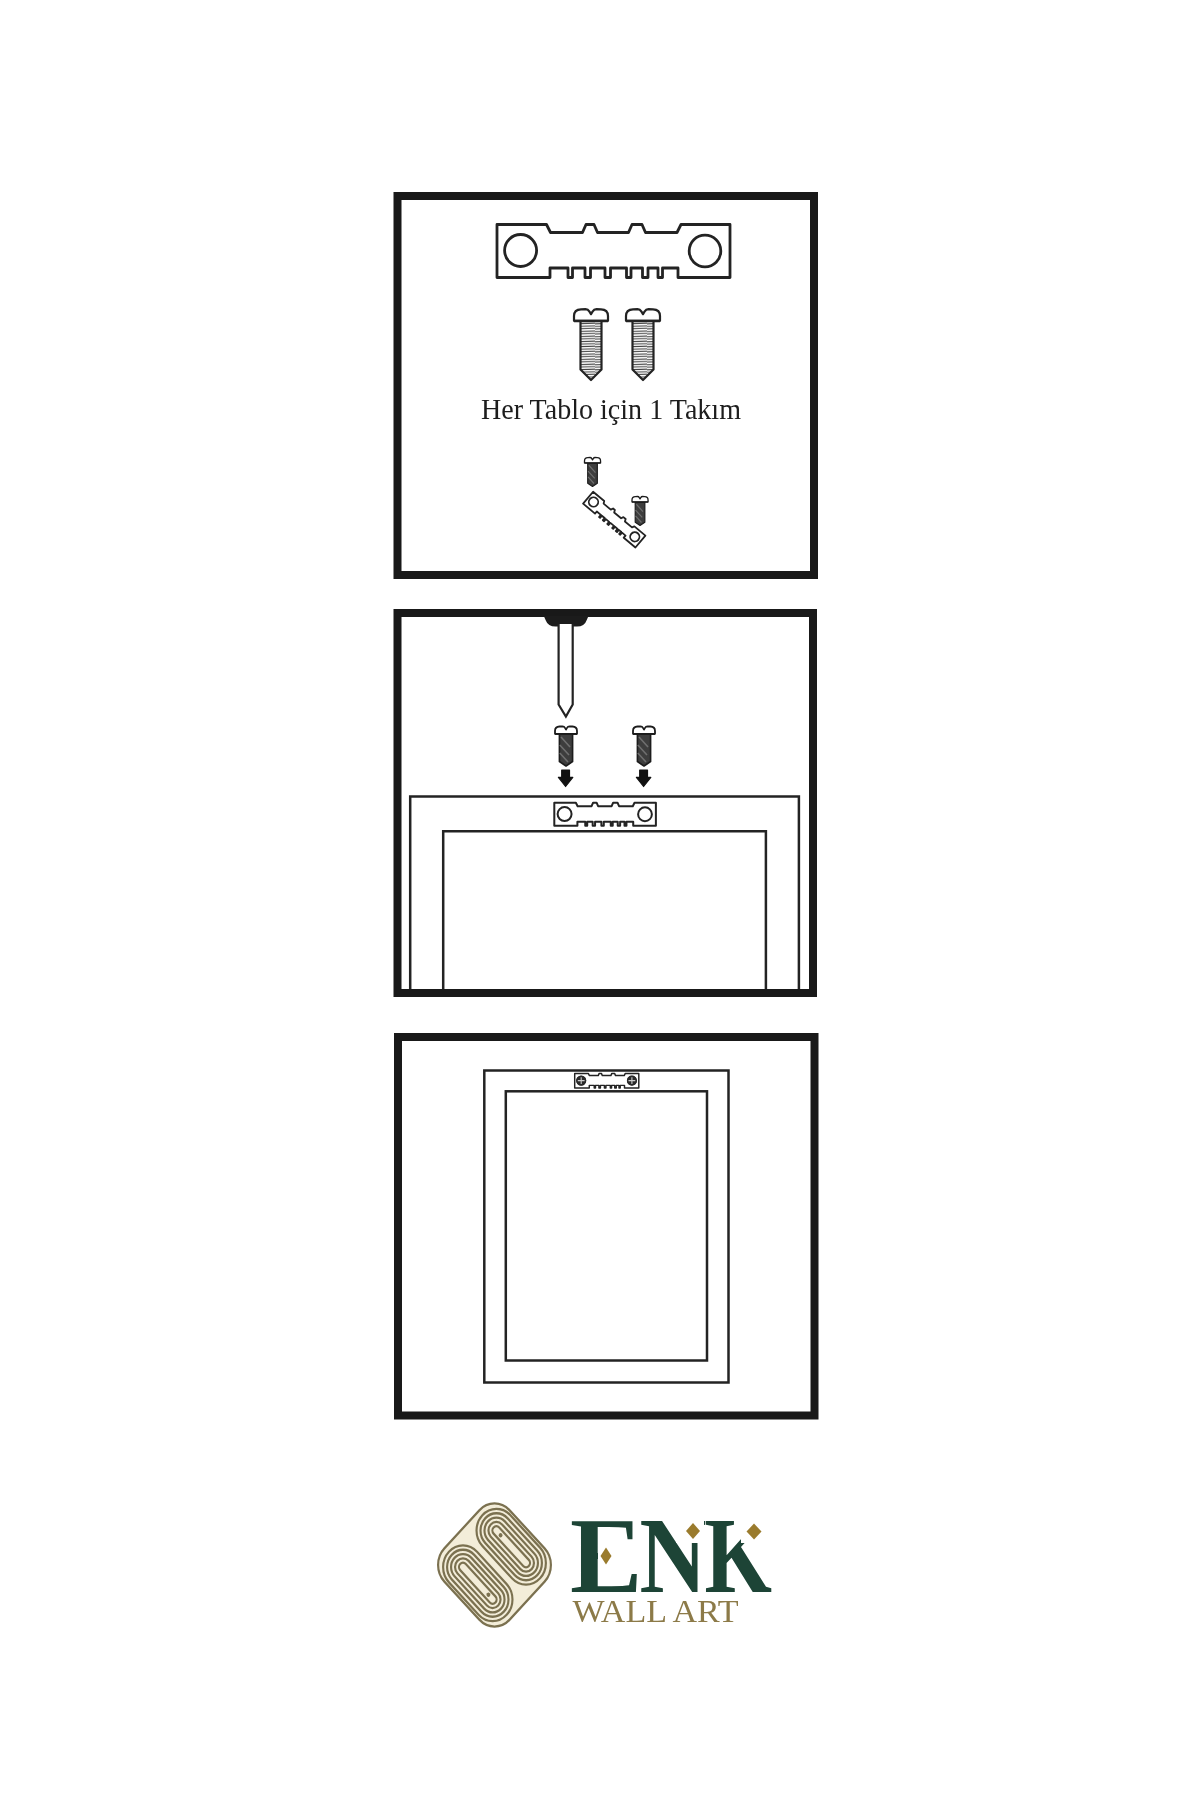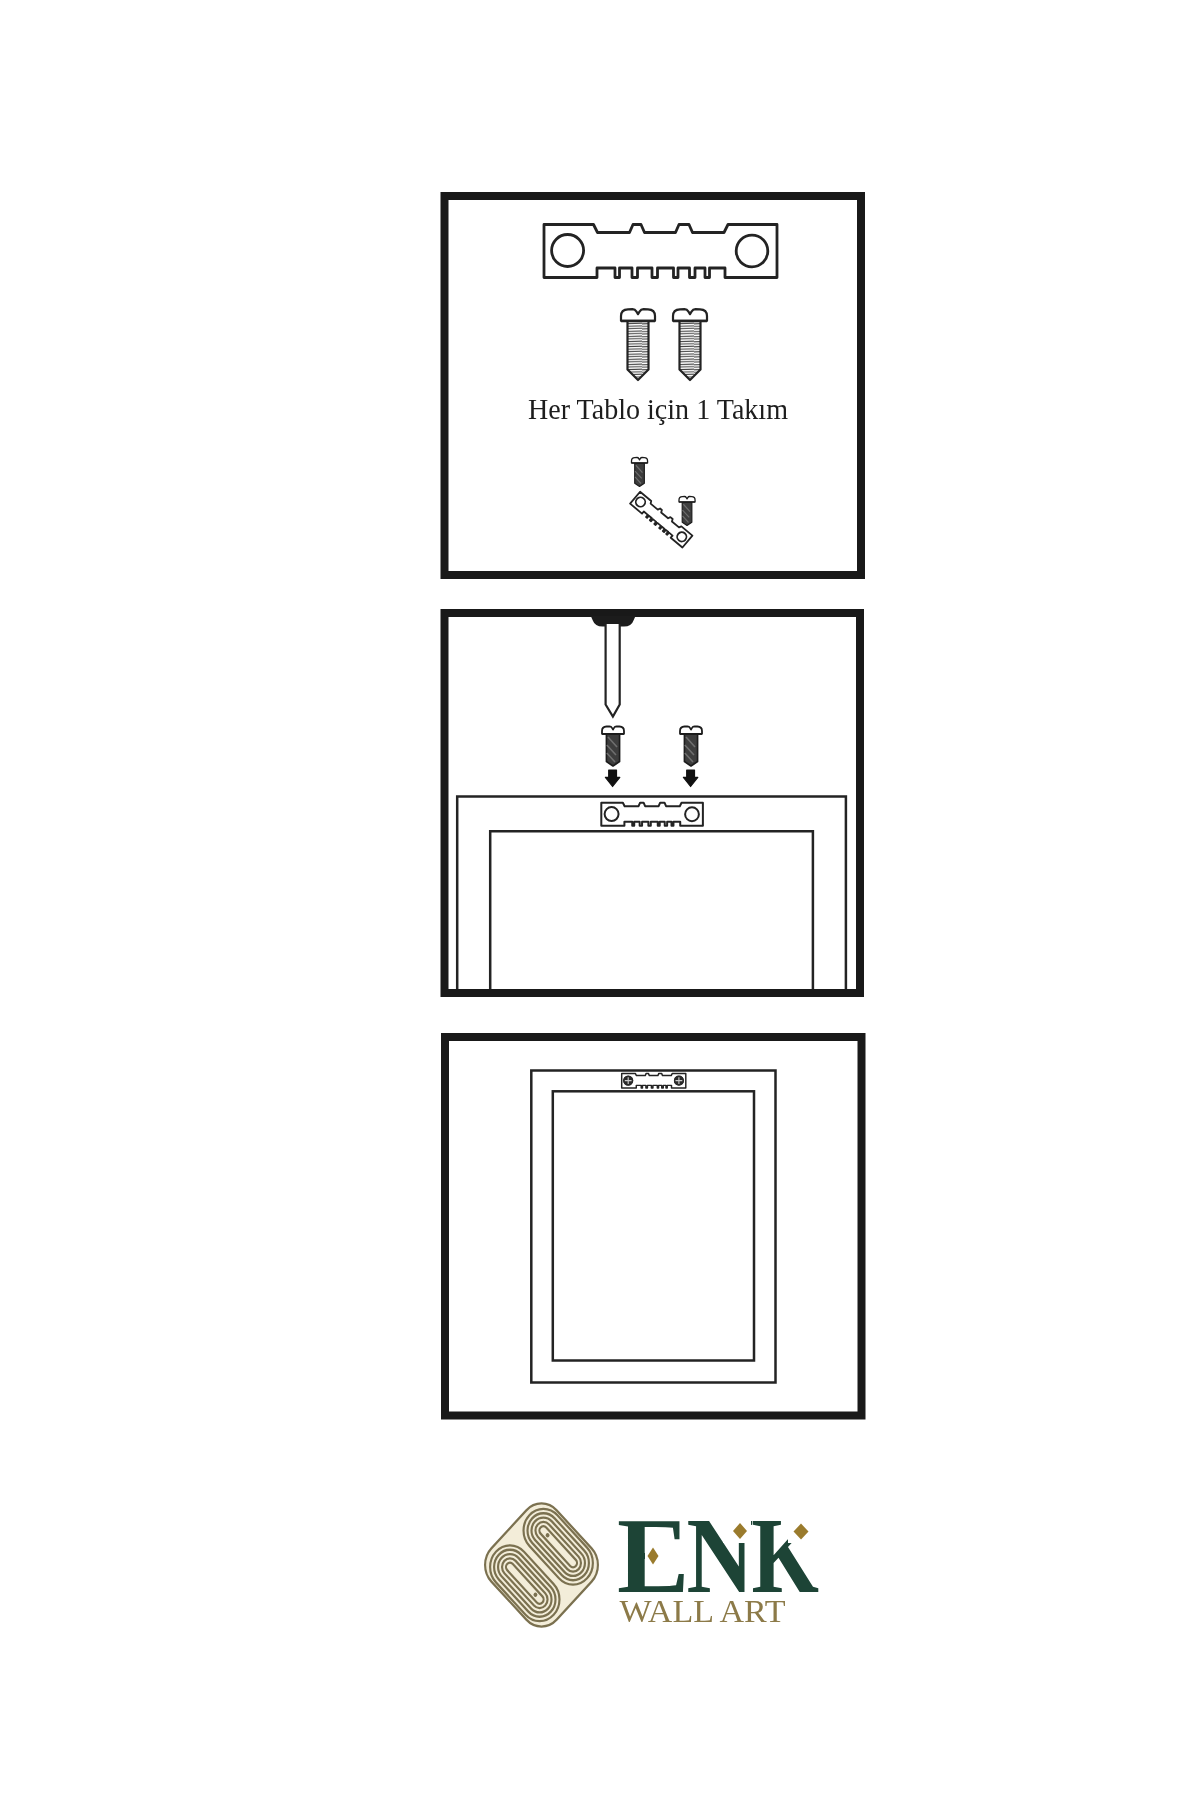--- a/index.html
+++ b/index.html
@@ -1,16 +1,16 @@
 <!DOCTYPE html>
 <html><head>
 <meta charset="utf-8">
 <style>
   html,body{margin:0;padding:0;background:#ffffff;}
-  .page{position:relative;width:1036px;height:1800px;background:#ffffff;overflow:hidden;margin-left:47px;}
+  .page{position:relative;width:1036px;height:1800px;background:#ffffff;overflow:hidden;}
   svg{display:block;}
   text{font-family:"Liberation Serif", serif;}
 </style>
 </head>
 <body>
 <div class="page">
 <svg width="1200" height="1800" viewBox="0 0 1200 1800" xmlns="http://www.w3.org/2000/svg">
 <defs>
 
   <g id="hanger" fill="#ffffff" stroke="#232323" stroke-linejoin="round">

